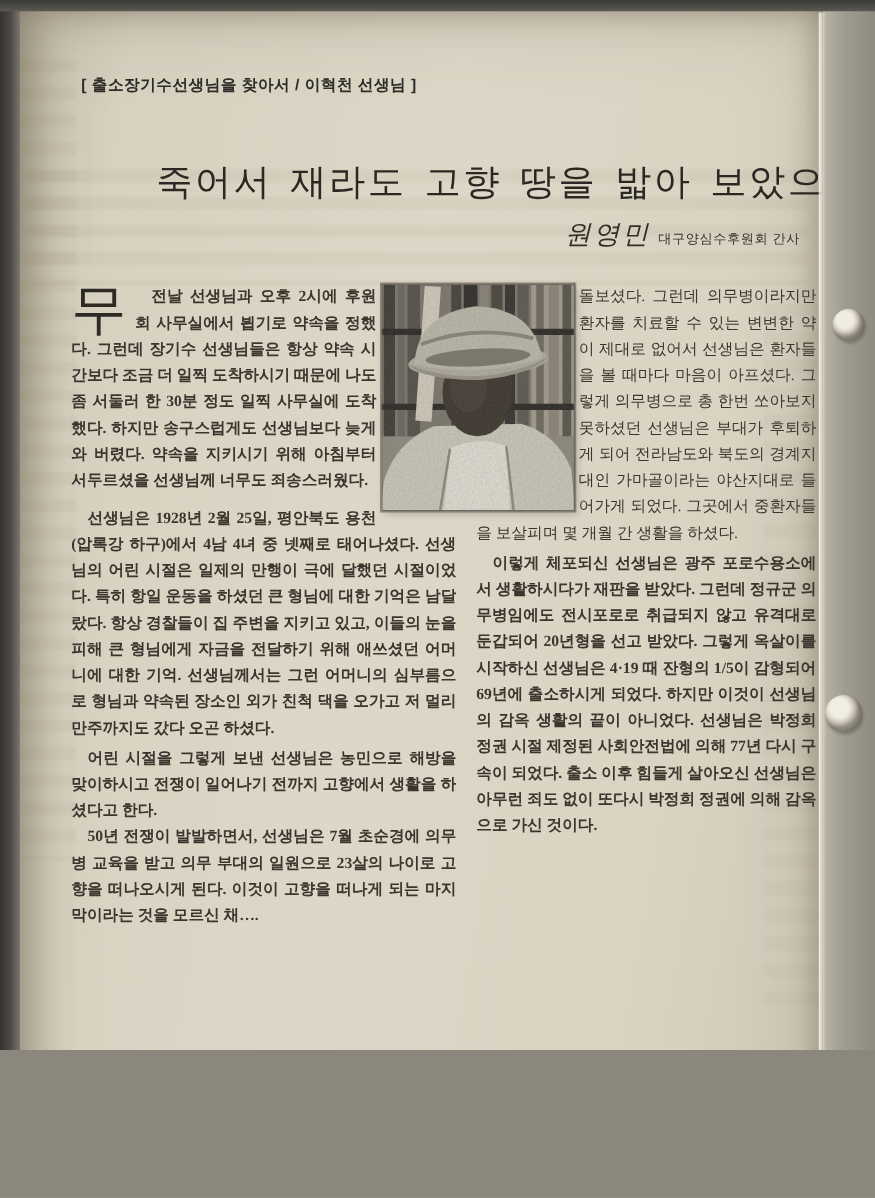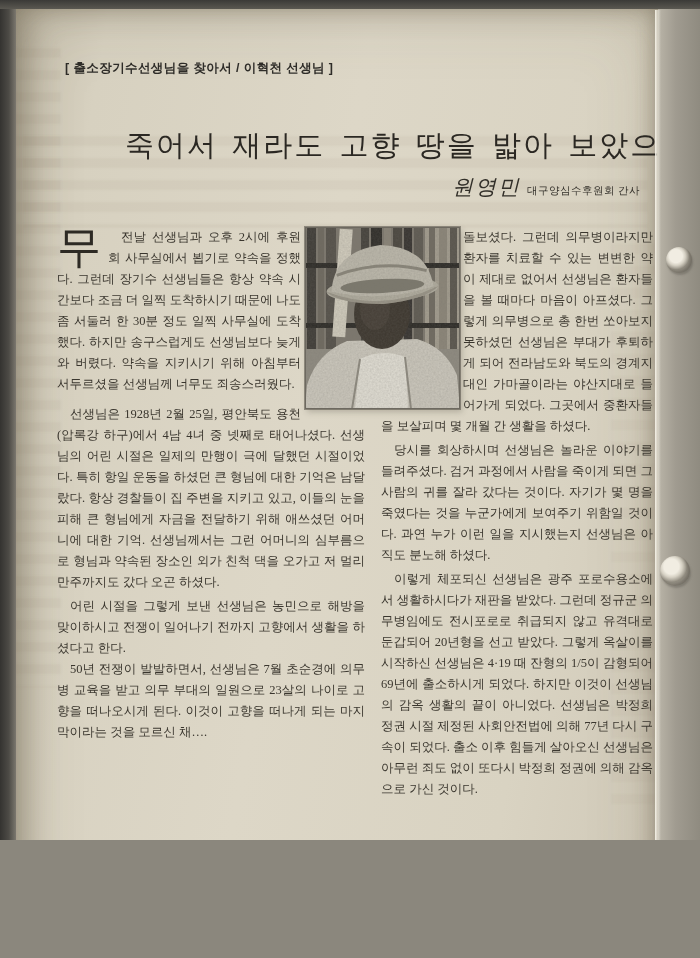--- a/index.html
+++ b/index.html
@@ -39,32 +39,32 @@
     font-family:"Liberation Sans", sans-serif; font-weight:bold;
     font-size:12.5px; letter-spacing:.4px; color:#2e2c28;
   }
   .title {
     position:absolute; left:112px; top:99px; width:510px; text-align:center;
     font-size:29px; font-weight:500; letter-spacing:2px; word-spacing:5px;
     color:#2b2823; white-space:nowrap;
   }
   .byline { position:absolute; right:18px; top:165px; width:260px; text-align:right; color:#322f29; }
   .byline-name { font-size:21px; font-style:italic; font-weight:500; letter-spacing:2px;text-align:right; }
-  .byline-role { font-family:Liberation Serif, serif; font-size:10.5px; margin-left:6px; letter-spacing:.5px; }
+  .byline-role { font-family:Liberation Sans, sans-serif; font-size:10.5px; margin-left:6px; letter-spacing:.5px; }
 
   .photo { position:absolute; left:292px; top:219px; width:155px; height:182px; margin:0;
            box-shadow:0 0 0 1px rgba(70,66,58,.5), 2px 3px 6px rgba(60,55,45,.25); }
   .photo svg { display:block; }
 
   .col { position:absolute; top:219px; height:662px; overflow:hidden;
          color:#3a362e; font-size:12.5px; line-height:21px; text-align:justify; }
   .col-left  { left:44px;  width:308px; }
   .col-right { left:368px; width:272px; }
   .col p { margin:0; }
-  .indent { text-indent:13px; }
+  .indent { text-indent:13px;font-weight:bold; }
   .gap    { margin-top:9px !important; }
   .gap-sm { margin-top:3px !important; }
   .spacer-right { float:right; width:64px; height:188px; }
   .spacer-left  { float:left;  width:82px; height:188px; }
   .dropcap { float:left; font-size:44px; line-height:36px; margin:3px 7px 0 0;
              font-weight:500; color:#2d2a24; }
 
   .footer { position:absolute; left:77px; top:882px; font-size:14px;
             letter-spacing:1.2px; color:#3a372f; }
 
@@ -156,21 +156,20 @@
       <p class="indent">전날 선생님과 오후 2시에 후원회 사무실에서 뵙기로 약속을 정했다. 그런데 장기수 선생님들은 항상 약속 시간보다 조금 더 일찍 도착하시기 때문에 나도 좀 서둘러 한 30분 정도 일찍 사무실에 도착했다. 하지만 송구스럽게도 선생님보다 늦게 와 버렸다. 약속을 지키시기 위해 아침부터 서두르셨을 선생님께 너무도 죄송스러웠다.</p>
       <p class="indent gap">선생님은 1928년 2월 25일, 평안북도 용천(압록강 하구)에서 4남 4녀 중 넷째로 태어나셨다. 선생님의 어린 시절은 일제의 만행이 극에 달했던 시절이었다. 특히 항일 운동을 하셨던 큰 형님에 대한 기억은 남달랐다. 항상 경찰들이 집 주변을 지키고 있고, 이들의 눈을 피해 큰 형님에게 자금을 전달하기 위해 애쓰셨던 어머니에 대한 기억. 선생님께서는 그런 어머니의 심부름으로 형님과 약속된 장소인 외가 친척 댁을 오가고 저 멀리 만주까지도 갔다 오곤 하셨다.</p>
       <p class="indent gap-sm">어린 시절을 그렇게 보낸 선생님은 농민으로 해방을 맞이하시고 전쟁이 일어나기 전까지 고향에서 생활을 하셨다고 한다.</p>
       <p class="indent">50년 전쟁이 발발하면서, 선생님은 7월 초순경에 의무병 교육을 받고 의무 부대의 일원으로 23살의 나이로 고향을 떠나오시게 된다. 이것이 고향을 떠나게 되는 마지막이라는 것을 모르신 채….</p>
 
     </div>
 
     <div class="col col-right">
       <span class="spacer-left"></span>
       <p>돌보셨다. 그런데 의무병이라지만 환자를 치료할 수 있는 변변한 약이 제대로 없어서 선생님은 환자들을 볼 때마다 마음이 아프셨다. 그렇게 의무병으로 총 한번 쏘아보지 못하셨던 선생님은 부대가 후퇴하게 되어 전라남도와 북도의 경계지대인 가마골이라는 야산지대로 들어가게 되었다. 그곳에서 중환자들을 보살피며 몇 개월 간 생활을 하셨다.</p>
-      <p class="indent gap-sm">당시를 회상하시며 선생님은 놀라운 이야기를 들려주셨다. 검거 과정에서 사람을 죽이게 되면 그 사람의 귀를 잘라 갔다는 것이다. 자기가 몇 명을 죽였다는 것을 누군가에게 보여주기 위함일 것이다. 과연 누가 이런 일을 지시했는지 선생님은 아직도 분노해 하셨다.</p>
       <p class="indent gap-sm">이렇게 체포되신 선생님은 광주 포로수용소에서 생활하시다가 재판을 받았다. 그런데 정규군 의무병임에도 전시포로로 취급되지 않고 유격대로 둔갑되어 20년형을 선고 받았다. 그렇게 옥살이를 시작하신 선생님은 4·19 때 잔형의 1/5이 감형되어 69년에 출소하시게 되었다. 하지만 이것이 선생님의 감옥 생활의 끝이 아니었다. 선생님은 박정희 정권 시절 제정된 사회안전법에 의해 77년 다시 구속이 되었다. 출소 이후 힘들게 살아오신 선생님은 아무런 죄도 없이 또다시 박정희 정권에 의해 감옥으로 가신 것이다.</p>
     </div>
 
     <div class="footer">6 • 2003|06</div>
   </div>
 
   <div class="page-edge-highlight"></div>
   <div class="edge-left"></div>
   <div class="edge-top"></div>
   <div class="edge-bottom"></div>

